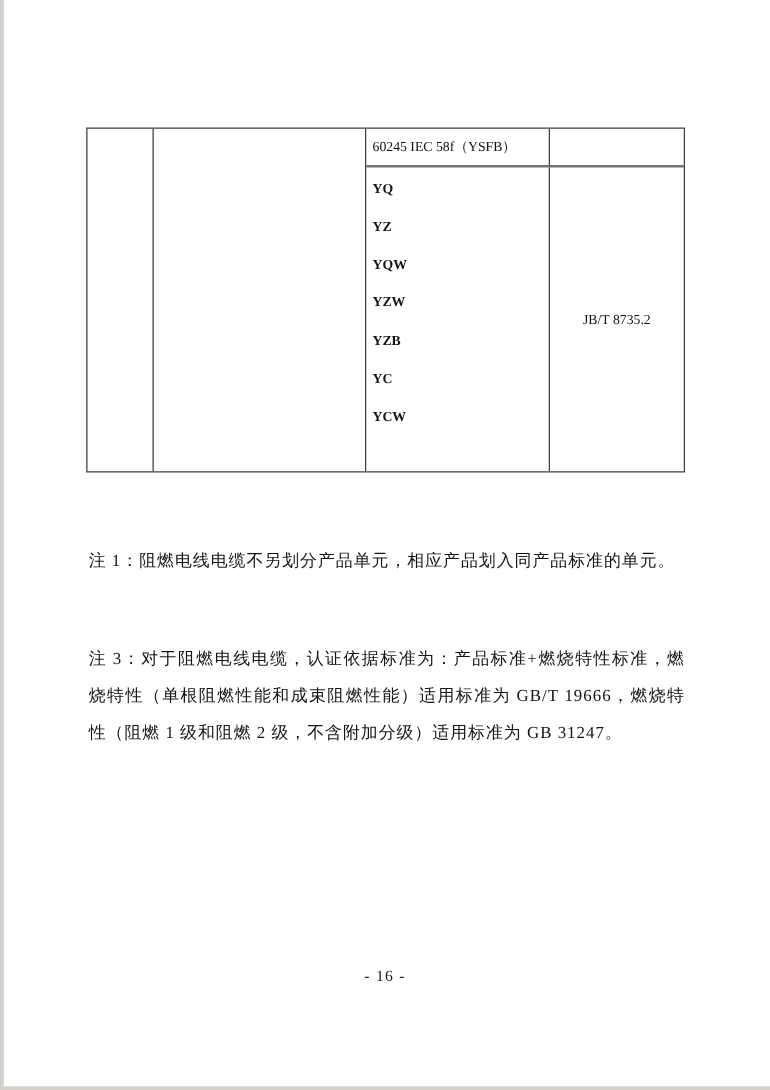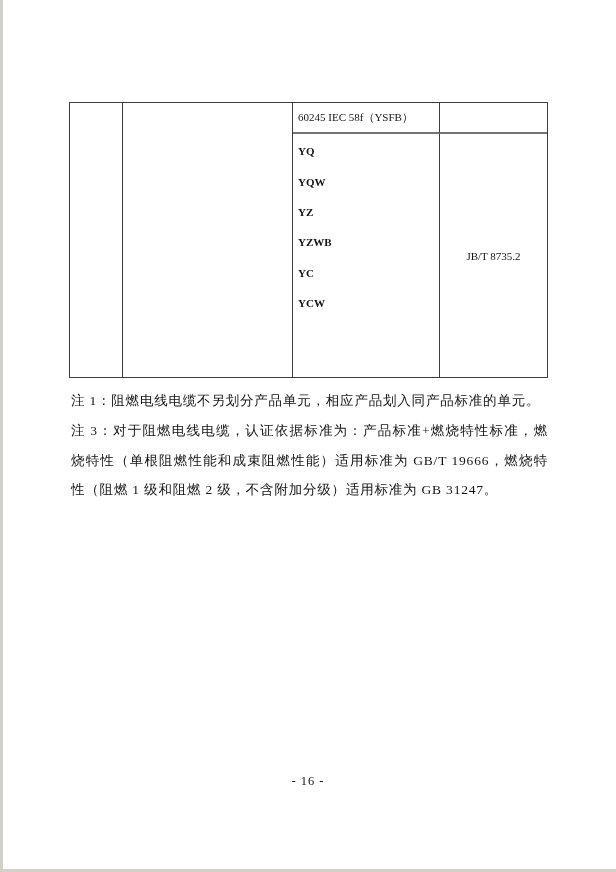--- a/index.html
+++ b/index.html
@@ -55,42 +55,44 @@
   }
   .model-line { height: 30.4px; display: flex; align-items: center; font-weight: bold; }
   .notes {
     position: absolute; left: 71px; top: 386px; width: 477px;
     font-size: 13.5px;
   }
   .note-para {
     line-height: 29.8px;
     text-align: justify;
     letter-spacing: 0.8px;
+    margin-top: 48px;
   }
   .page-number {
     position: absolute; left: 0; top: 774px; width: 100%;
     text-align: center; font-size: 12.5px; letter-spacing: 1px;
   }
 </style>
 </head>
 <body>
 
 <div class="edge-left"></div>
 <div class="edge-bottom"></div>
 
 <div class="doc-table">
   <div class="cell c1"></div>
   <div class="cell c2"></div>
   <div class="cell c3r1">60245 IEC 58f（YSFB）</div>
   <div class="cell c4r1"></div>
   <div class="cell c3r2">
       <div class="model-line">YQ</div>
+      <div class="model-line">YZ</div>
       <div class="model-line">YQW</div>
-      <div class="model-line">YZ</div>
-      <div class="model-line">YZWB</div>
+      <div class="model-line">YZW</div>
+      <div class="model-line">YZB</div>
       <div class="model-line">YC</div>
       <div class="model-line">YCW</div>
     </div>
   <div class="cell c4r2">JB/T 8735.2</div>
 </div>
 
 <div class="notes">
     <div class="note-para">注 1：阻燃电线电缆不另划分产品单元，相应产品划入同产品标准的单元。</div>
     <div class="note-para">注 3：对于阻燃电线电缆，认证依据标准为：产品标准+燃烧特性标准，燃烧特性（单根阻燃性能和成束阻燃性能）适用标准为 GB/T 19666，燃烧特性（阻燃 1 级和阻燃 2 级，不含附加分级）适用标准为 GB 31247。</div>
   </div>

